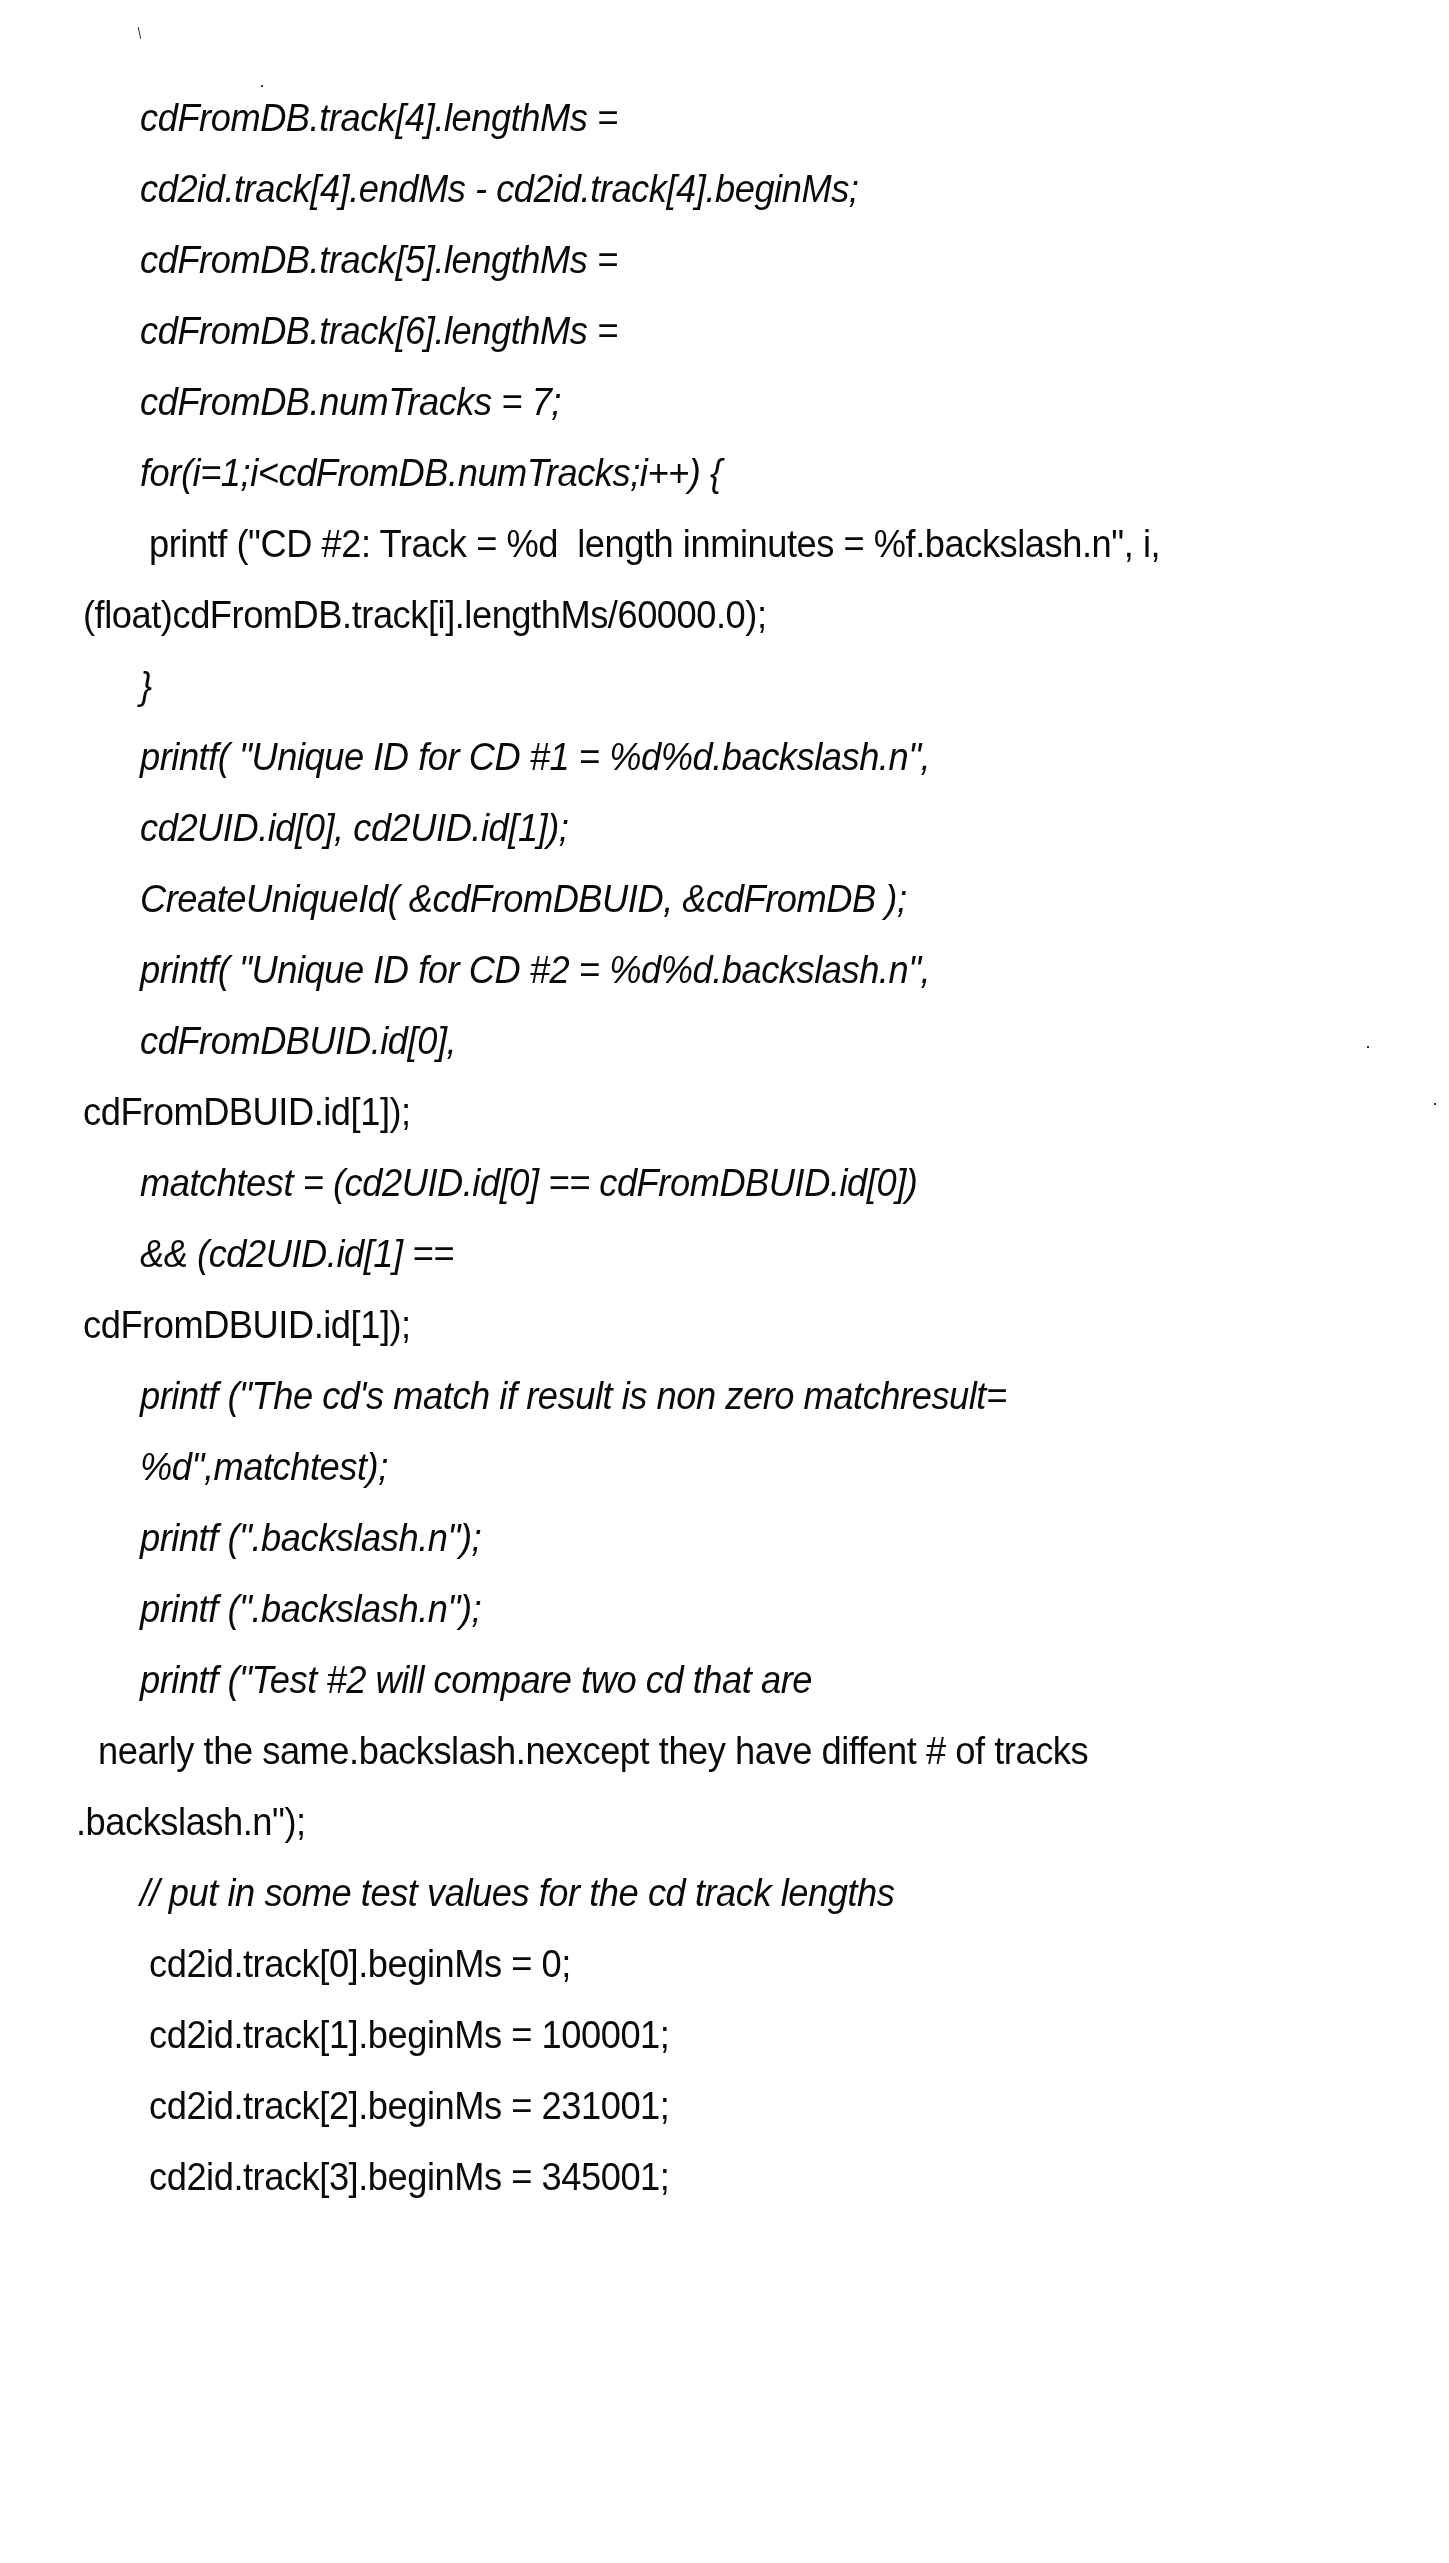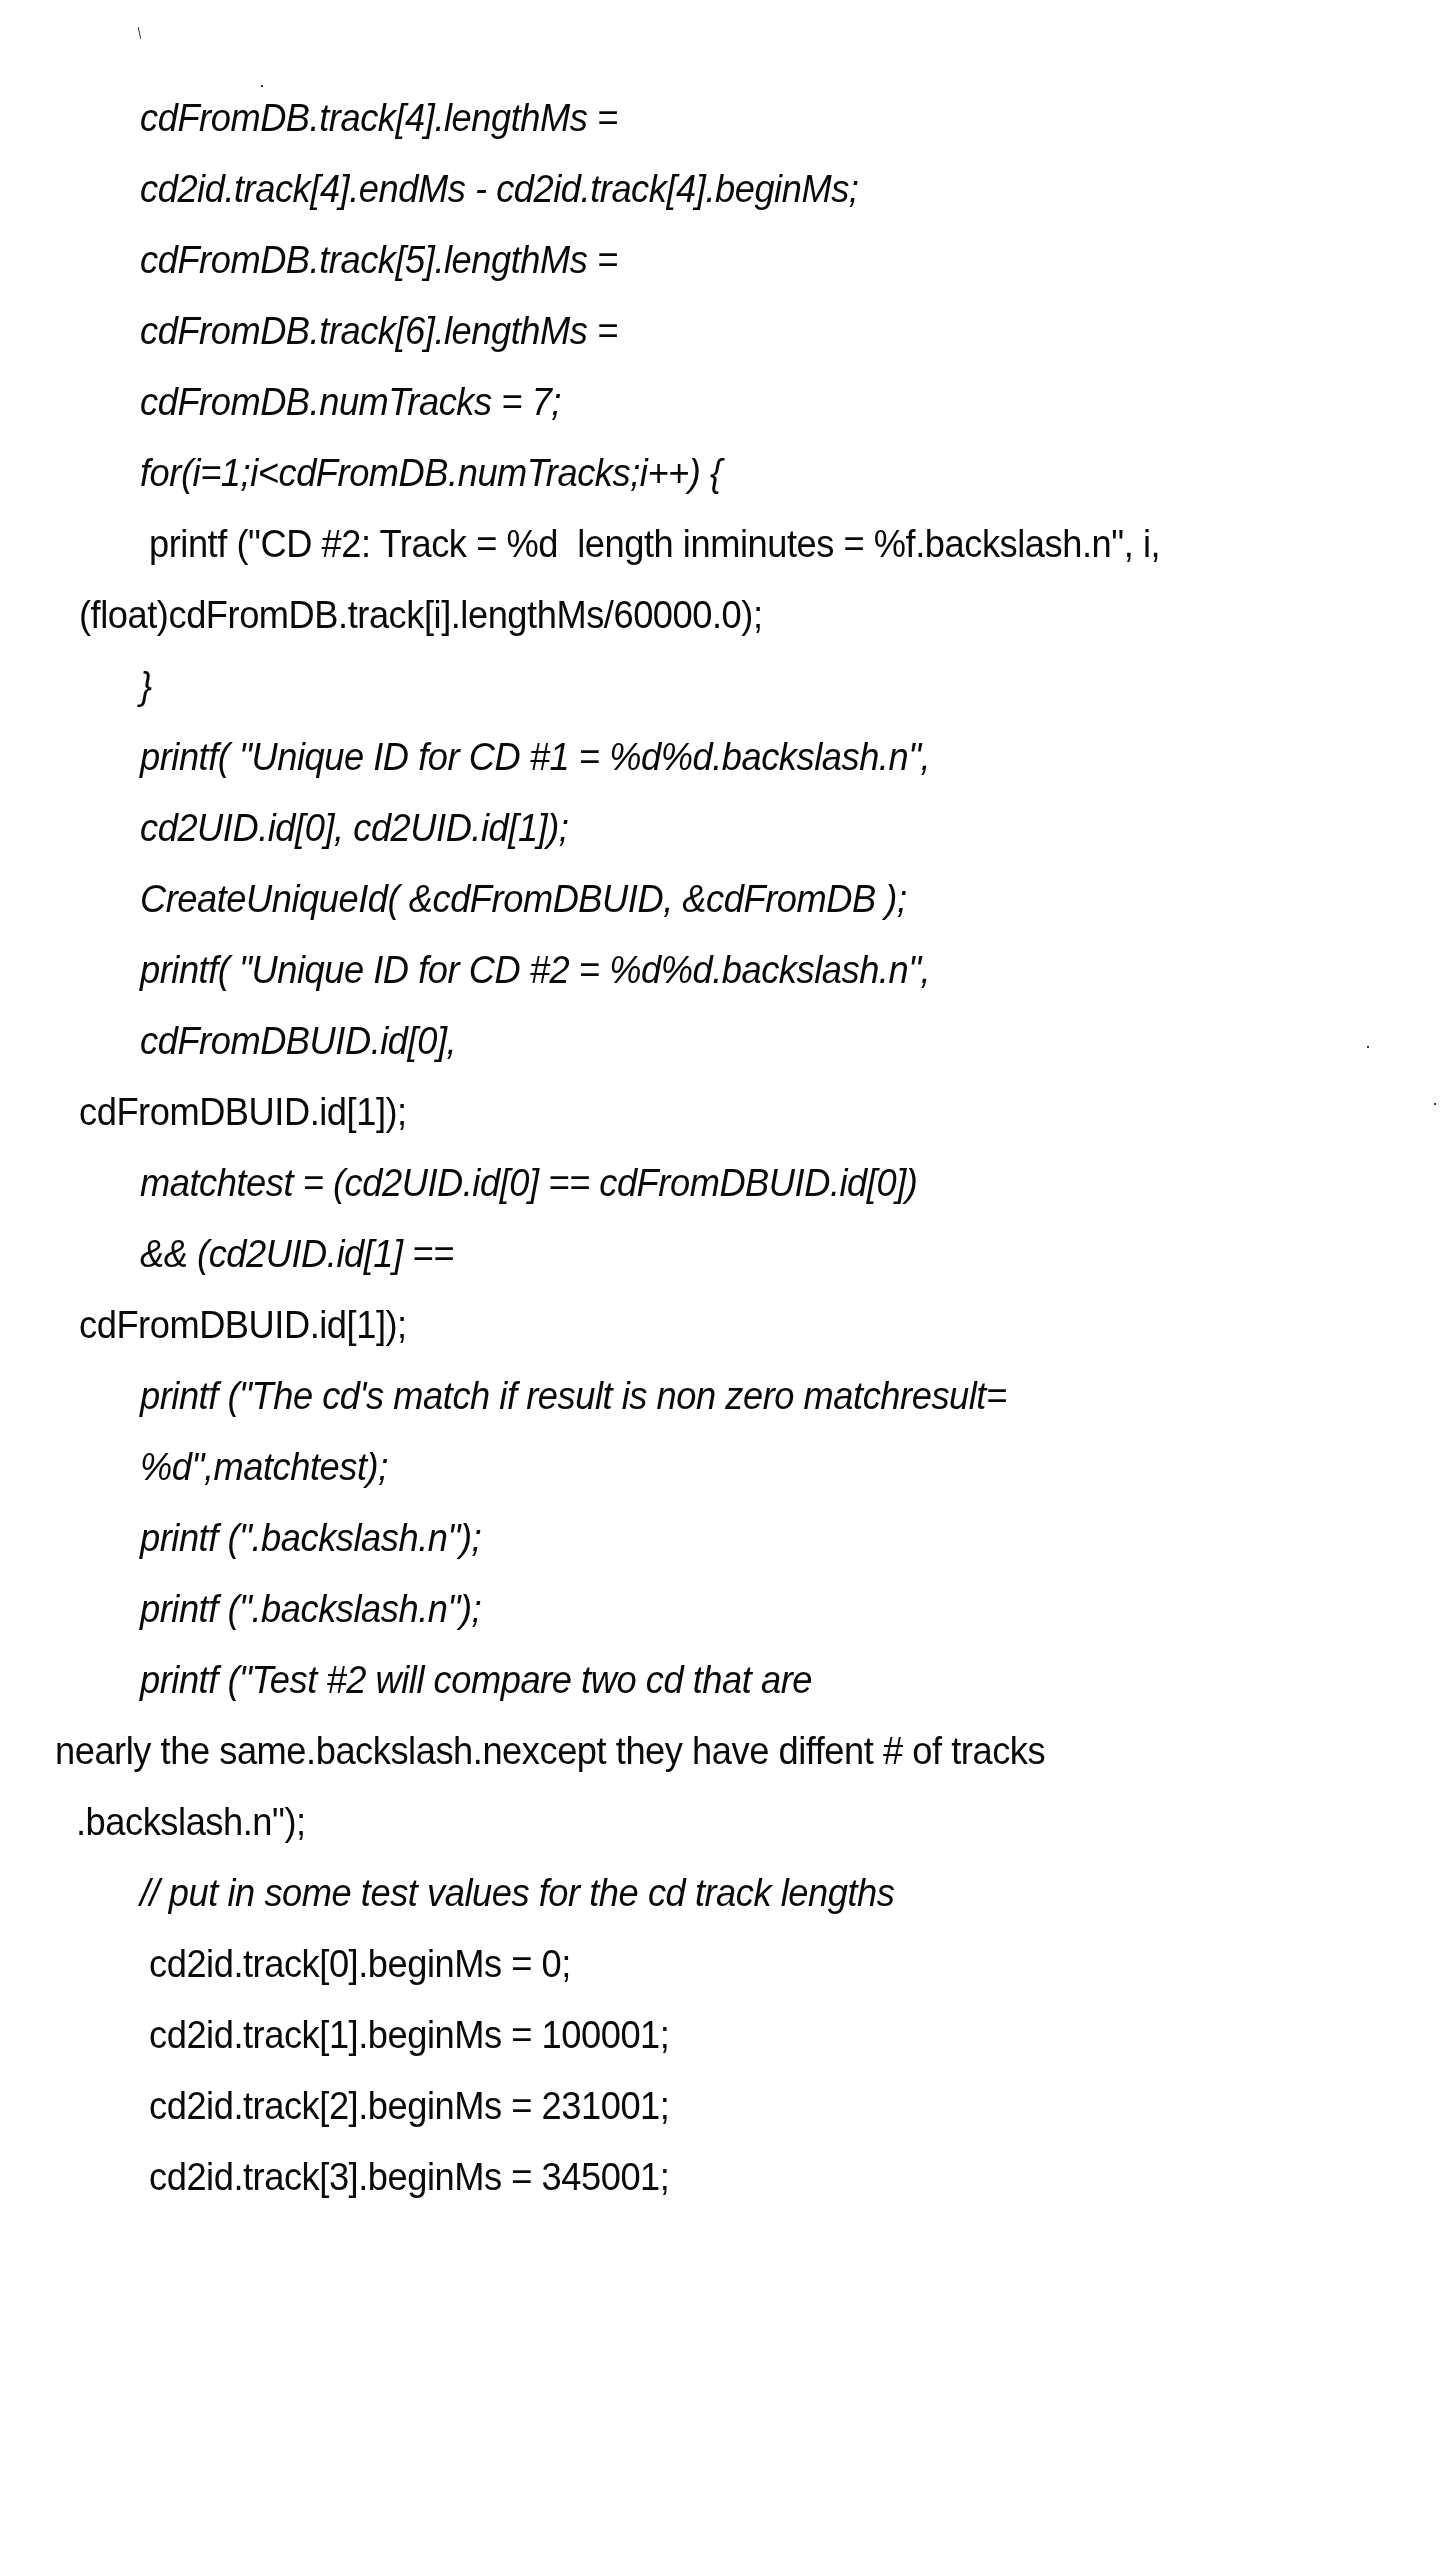--- a/index.html
+++ b/index.html
@@ -34,22 +34,22 @@
     line-height: 71px;
     font-size: 39px;
     white-space: pre;
     letter-spacing: -0.5px;
   }
   .code-line span.txt {
     display: inline-block;
     transform-origin: left center;
     transform: scaleX(0.93);
   }
-  .indent-0 { padding-left: 63px; margin-left: 16px; }
-  .indent-w { padding-left: 55px; }
+  .indent-0 { padding-left: 83px; }
+  .indent-w { padding-left: 98px; }
   .indent-b { padding-left: 76px; }
   .indent-1 { padding-left: 140px; font-style: italic; }
   .indent-2 { padding-left: 149px; }
   .speck {
     position: absolute;
     width: 1.8px;
     height: 1.8px;
     background: #333;
   }
   .tick {

